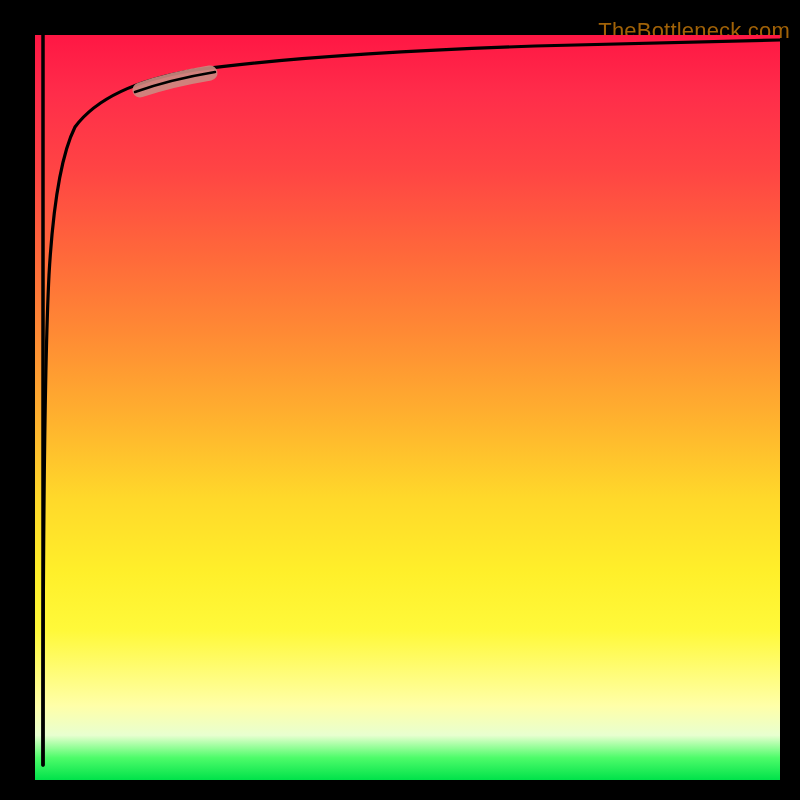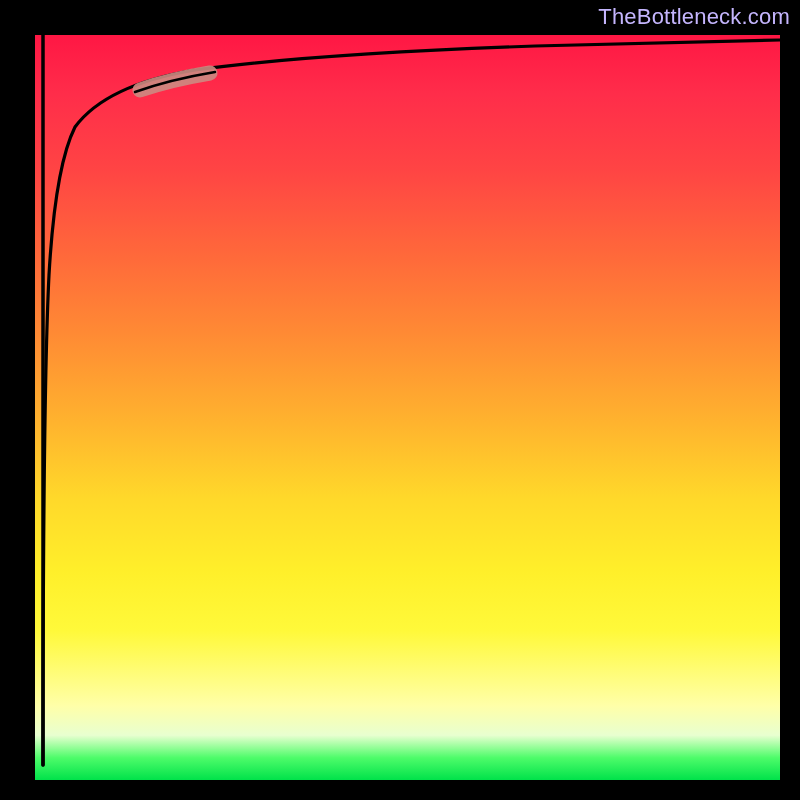--- a/index.html
+++ b/index.html
@@ -5,25 +5,25 @@
   * { margin: 0; padding: 0; box-sizing: border-box; }
   html, body { width: 800px; height: 800px; overflow: hidden; background: #fff; }
   .frame {
     position: relative;
     width: 800px;
     height: 800px;
     background: #000;
   }
   .attribution {
     position: absolute;
-    top: 4px;
+    top: 18px;
     right: 10px;
     font-family: Arial, Helvetica, sans-serif;
     font-size: 22px;
-    color: #c4b5fd;
+    color: #a16207;
     letter-spacing: 0.2px;
   }
   .plot-area {
     position: absolute;
     left: 35px;
     top: 35px;
     width: 745px;
     height: 745px;
     
     background: linear-gradient(

